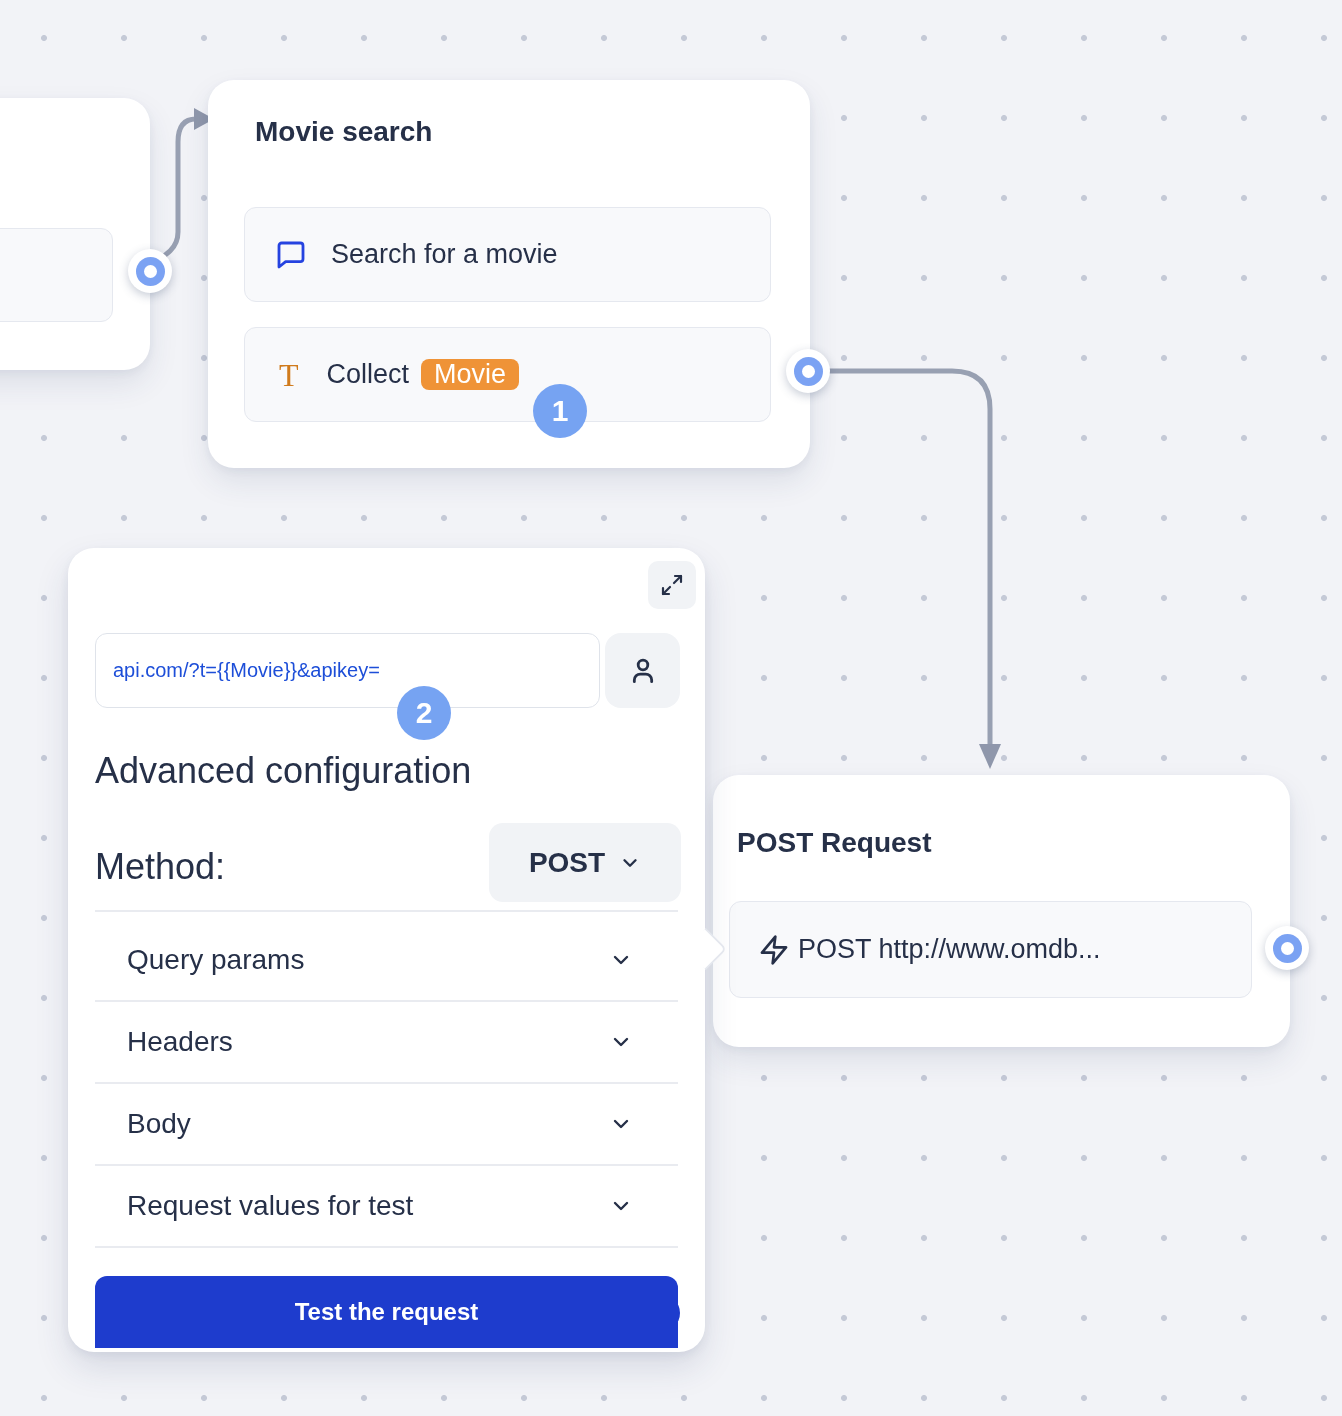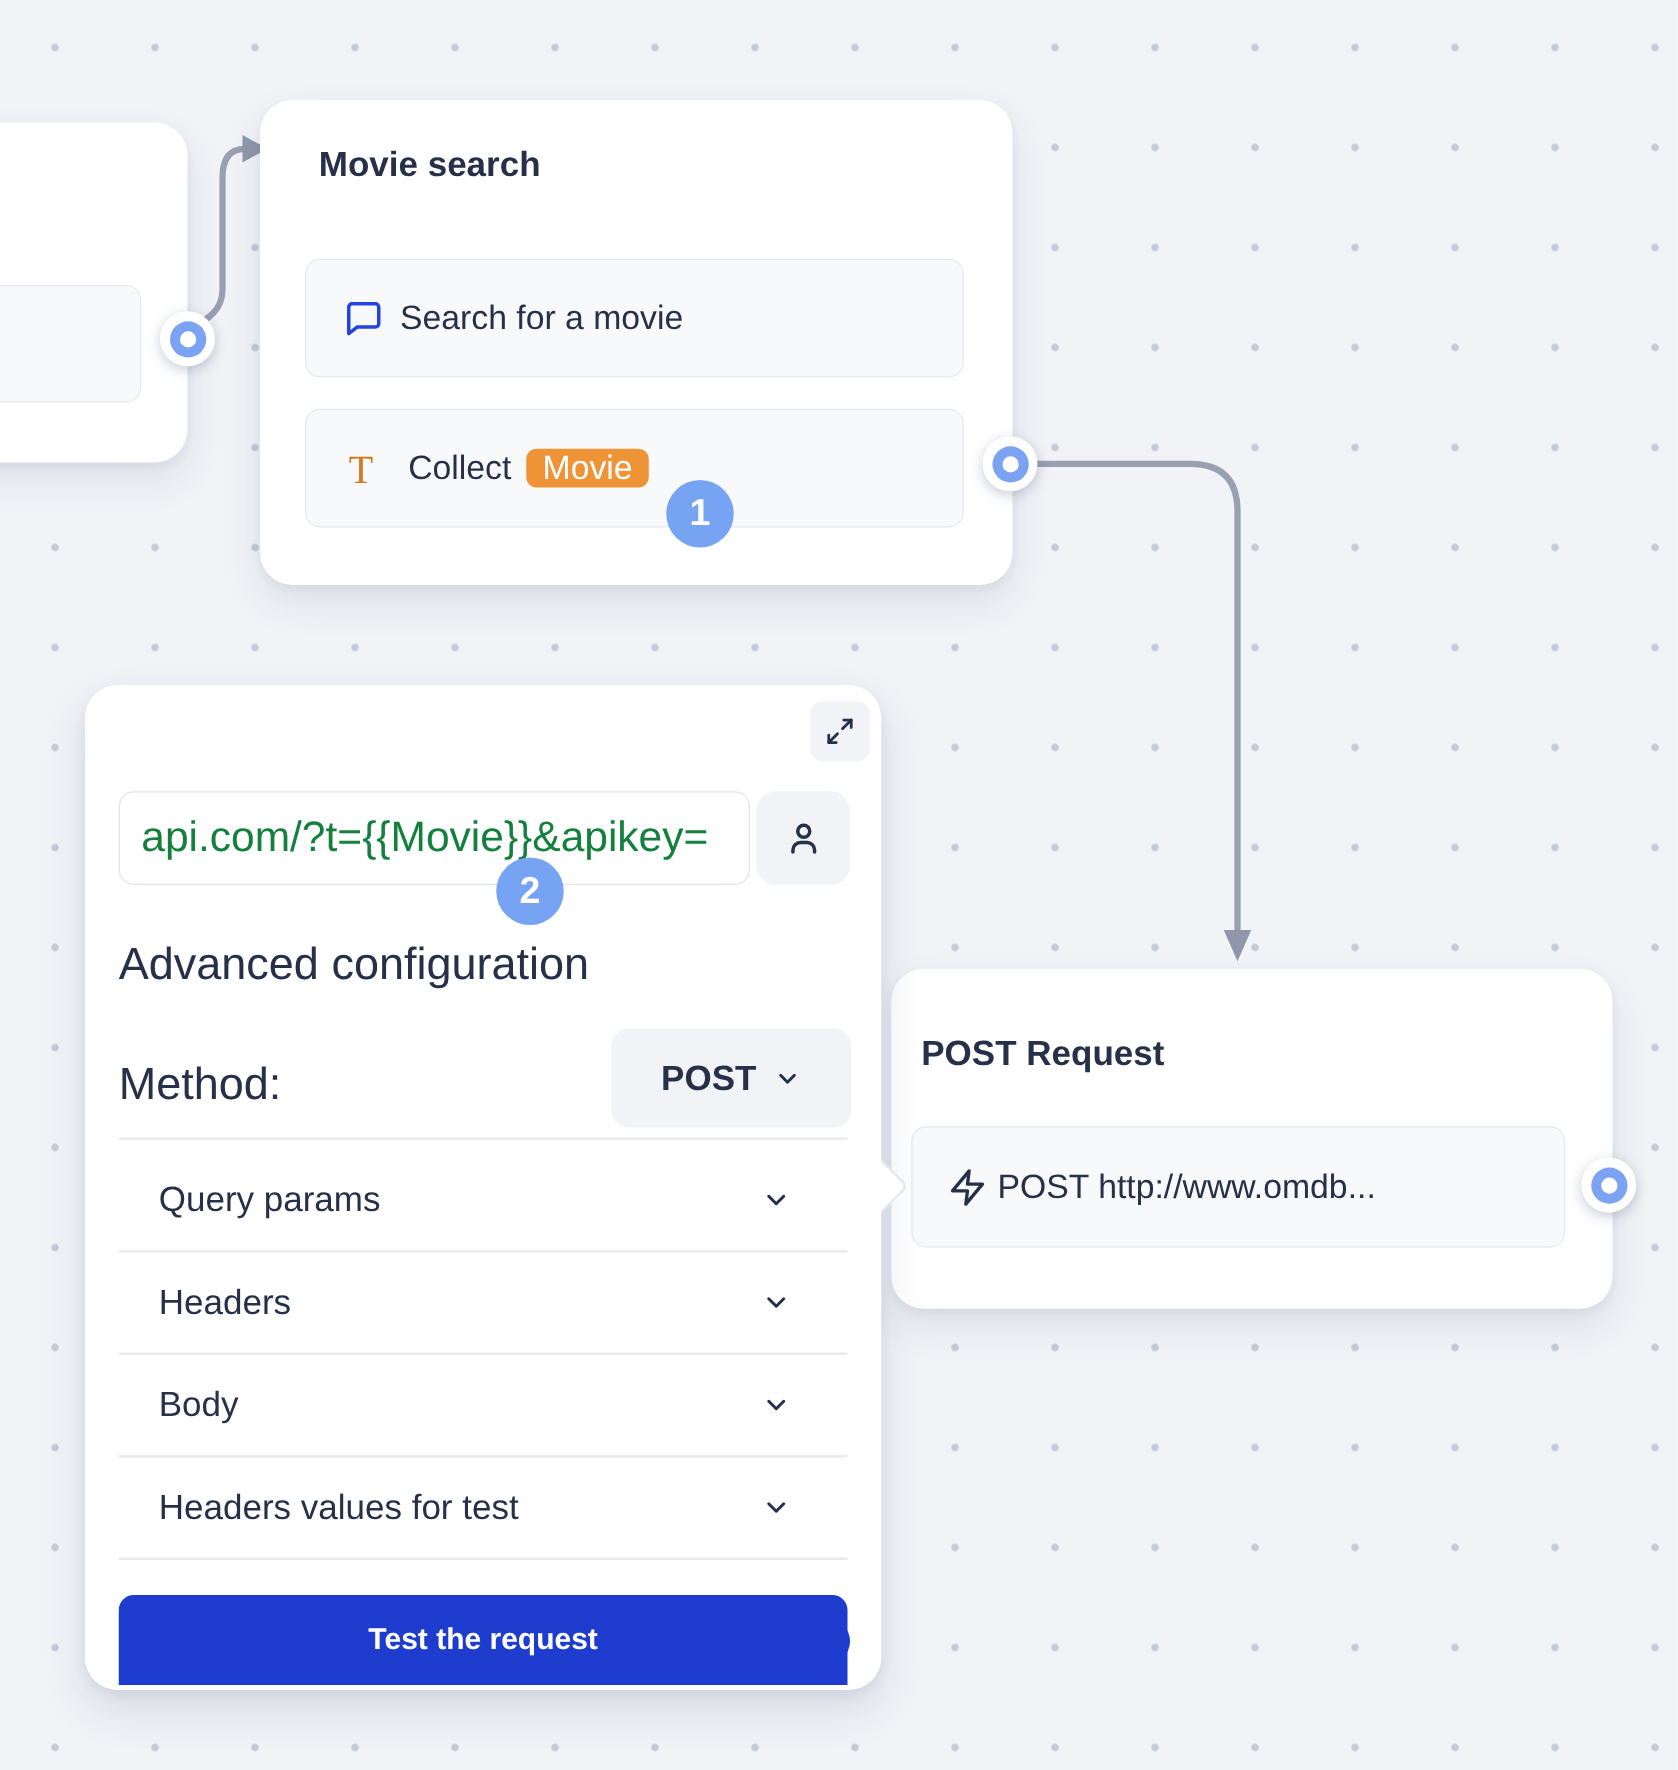--- a/index.html
+++ b/index.html
@@ -48,21 +48,21 @@
   .icon-btn{
     position:absolute;background:#f1f3f6;border:none;border-radius:12px;
     display:flex;align-items:center;justify-content:center;cursor:pointer;padding:0;
   }
   .url-input{
     position:absolute;left:27px;top:85px;width:505px;height:75px;box-sizing:border-box;
     background:#fff;border:1.5px solid #dfe3ea;border-radius:12px;
     display:flex;align-items:center;overflow:hidden;padding-left:30px;
   }
   .url-input .url-text{
-    font-size:34px;color:#15803d;white-space:nowrap;margin-left:-13px;
+    font-size:20px;color:#1d4ed8;white-space:nowrap;margin-left:-13px;
   }
   .panel-label{font-size:36px;color:#263048;}
   .toggle{
     position:absolute;left:546px;top:746px;width:66px;height:38px;border-radius:19px;
     background:#1e3ccd;cursor:pointer;
   }
   .toggle .knob{
     position:absolute;right:4px;top:4px;width:30px;height:30px;border-radius:50%;background:#fff;
   }
   .dropdown{
@@ -109,21 +109,21 @@
   </div>
   <div class="connector" style="left:128px;top:249px;">
     <div class="ring">
         <div class="hole"></div>
       </div>
   </div>
 
   <div class="card" style="left:208px;top:80px;width:602px;height:388px;">
     <div class="node-title" style="position:absolute;left:47px;top:36px;">Movie search</div>
 
-    <div class="item" style="left:36px;top:127px;width:527px;height:95px;padding-left:30px;gap:13px;">
+    <div class="item" style="left:36px;top:127px;width:527px;height:95px;padding-left:30px;gap:24px;">
       <span style="display:flex;">
         <svg width="32" height="32" viewBox="0 0 24 24" fill="none" stroke="#2543e0" stroke-width="2.1" stroke-linejoin="round">
           <path d="M21 15a2 2 0 0 1-2 2H8l-5 4V5a2 2 0 0 1 2-2h14a2 2 0 0 1 2 2z"></path>
         </svg>
       </span>
       <span class="label">Search for a movie</span>
     </div>
 
     <div class="item" style="left:36px;top:247px;width:527px;height:95px;padding-left:34px;gap:28px;">
       <span class="t-glyph">T</span>
@@ -223,21 +223,21 @@
       <span class="label">Body</span>
       <span style="display:flex;">
         <svg width="24" height="24" viewBox="0 0 24 24" fill="none" stroke="#263048" stroke-width="2.4" stroke-linecap="round" stroke-linejoin="round">
             <polyline points="6 9 12 15 18 9"></polyline>
           </svg>
       </span>
     </div>
     <div class="divider" style="top:616px;"></div>
 
     <div class="section-row" style="top:618px;">
-      <span class="label">Headers values for test</span>
+      <span class="label">Request values for test</span>
       <span style="display:flex;">
         <svg width="24" height="24" viewBox="0 0 24 24" fill="none" stroke="#263048" stroke-width="2.4" stroke-linecap="round" stroke-linejoin="round">
             <polyline points="6 9 12 15 18 9"></polyline>
           </svg>
       </span>
     </div>
     <div class="divider" style="top:698px;"></div>
 
     <button class="test-btn">Test the request</button>
   </div>

